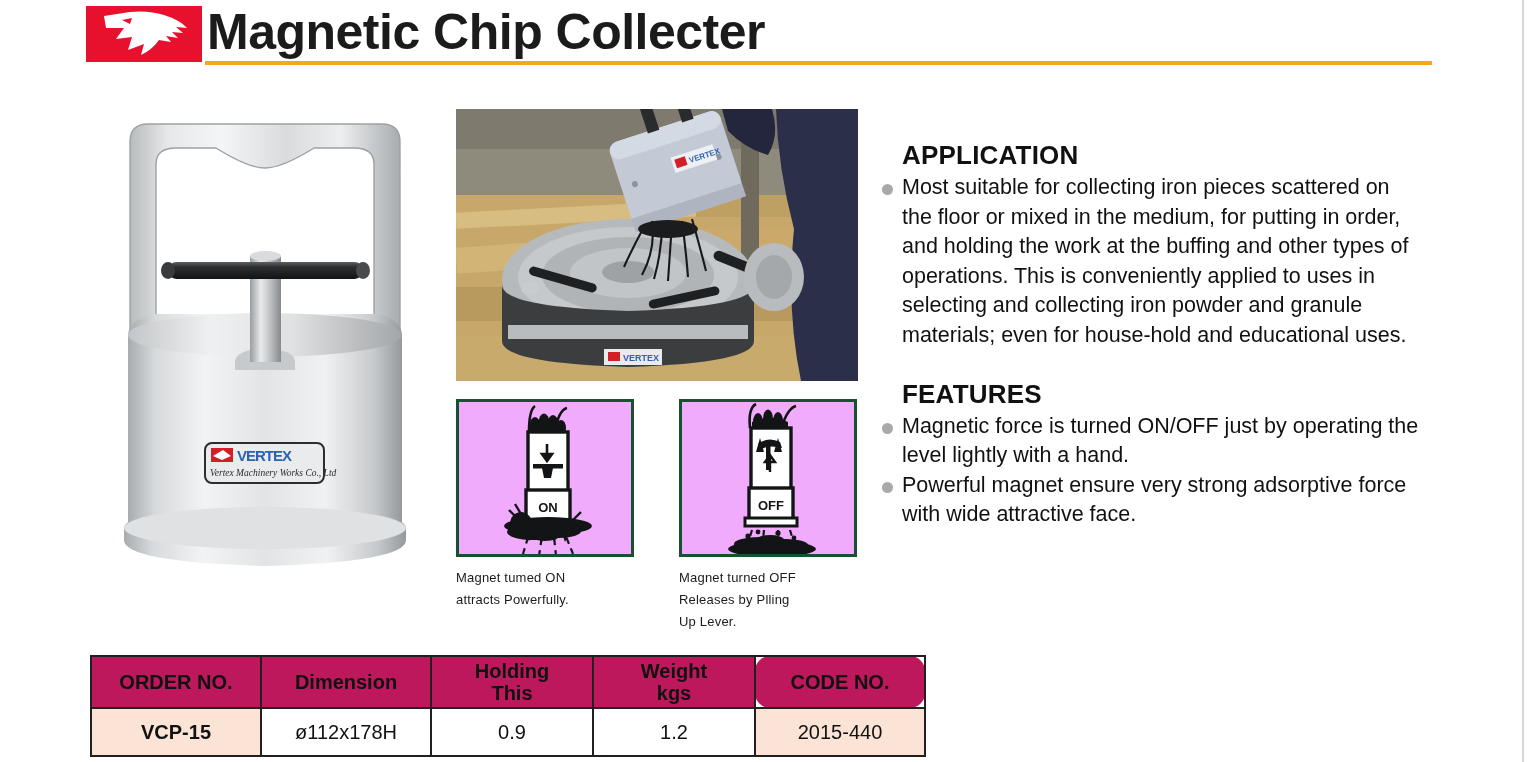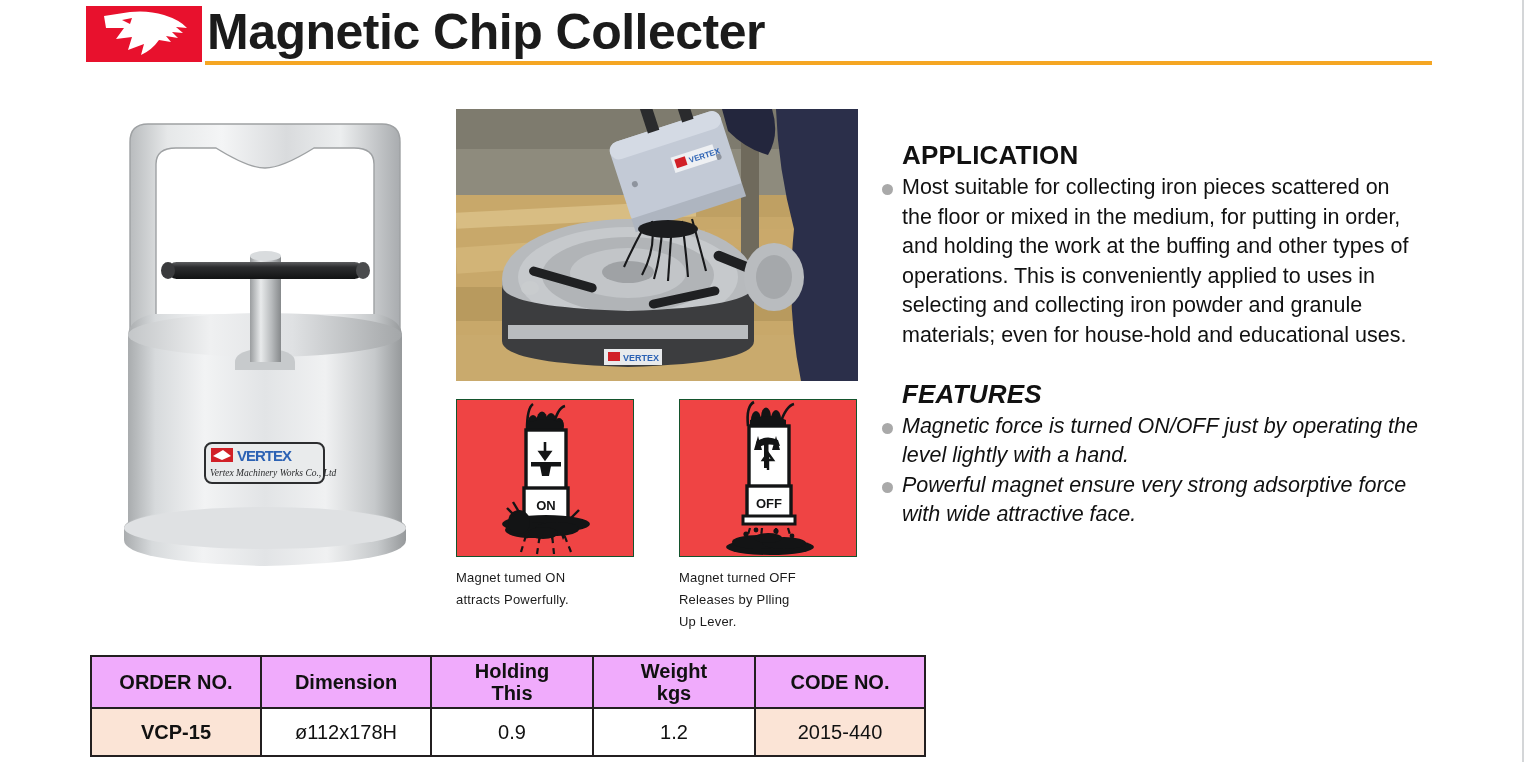--- a/index.html
+++ b/index.html
@@ -73,22 +73,22 @@
     position: absolute;
     left: 456px; top: 109px;
     width: 402px; height: 272px;
     overflow: hidden;
     background: #8d8a7e;
   }
 
   
   .diagram-box {
     position: absolute;
-    border: 1px solid #14532d;
-    background: #ef4444;
+    border: 3px solid #14532d;
+    background: #f0abfc;
     box-sizing: border-box;
     overflow: hidden;
   }
   #diagram-on  { left: 456px; top: 399px; width: 178px; height: 158px; }
   #diagram-off { left: 679px; top: 399px; width: 178px; height: 158px; }
 
   .diagram-caption {
     position: absolute;
     font-size: 13px;
     color: #1b1b1b;
@@ -107,21 +107,21 @@
     width: 545px;
   }
   .section-heading {
     font-size: 26px;
     font-weight: bold;
     color: #111111;
     letter-spacing: 0.2px;
     margin: 0 0 2px 22px;
     font-family: "Liberation Sans", sans-serif;
   }
-  #features-heading-wrap { margin-top: 28px; font-style: italic; }
+  #features-heading-wrap { margin-top: 28px; }
   ul.bullets {
     list-style: none;
     margin: 0;
     padding: 0;
   }
   ul.bullets li {
     position: relative;
     padding-left: 22px;
     margin: 0 0 0 0;
     font-size: 21.5px;
@@ -144,21 +144,21 @@
     border-collapse: collapse;
     font-family: "Liberation Sans", sans-serif;
   }
   #spec-table th, #spec-table td {
     border: 2px solid #231f20;
     text-align: center;
     vertical-align: middle;
     color: #111111;
   }
   #spec-table thead th {
-    background: #f0abfc;
+    background: #be185d;
     font-size: 20px;
     font-weight: bold;
     height: 50px;
     line-height: 22px;
     padding: 0 10px;
   }
   #spec-table tbody td {
     background: #ffffff;
     font-size: 20px;
     height: 46px;
@@ -167,21 +167,21 @@
   #spec-table tbody td.accent {
     background: #fbe4d6;
   }
   #spec-table tbody td.bold {
     font-weight: bold;
   }
   .col-order { width: 148px; }
   .col-dim   { width: 148px; }
   .col-hold  { width: 140px; }
   .col-wt    { width: 140px; }
-  .col-code  { width: 148px; }
+  .col-code  { width: 148px; border-radius: 15px; }
   .th-two-line { white-space: pre-line; }
 </style>
 </head>
 <body>
 
 <div id="page">
 
   <div class="right-edge-rule"></div>
 
   <div id="header">

